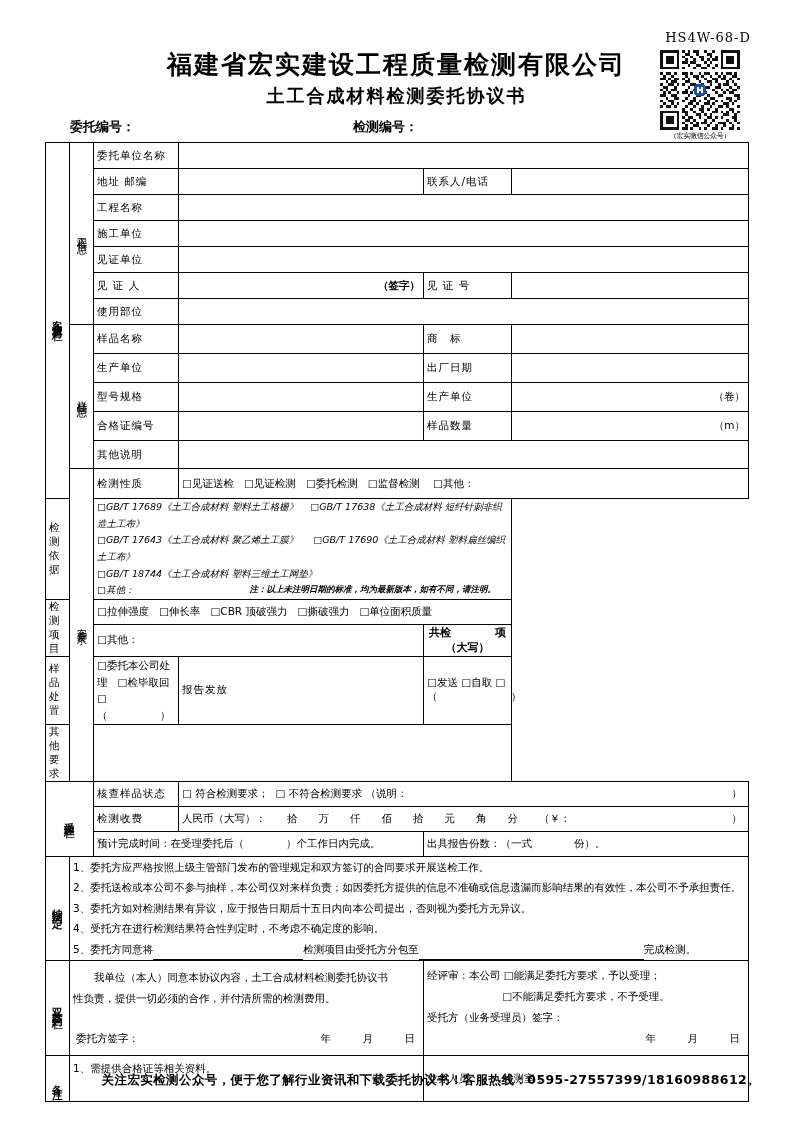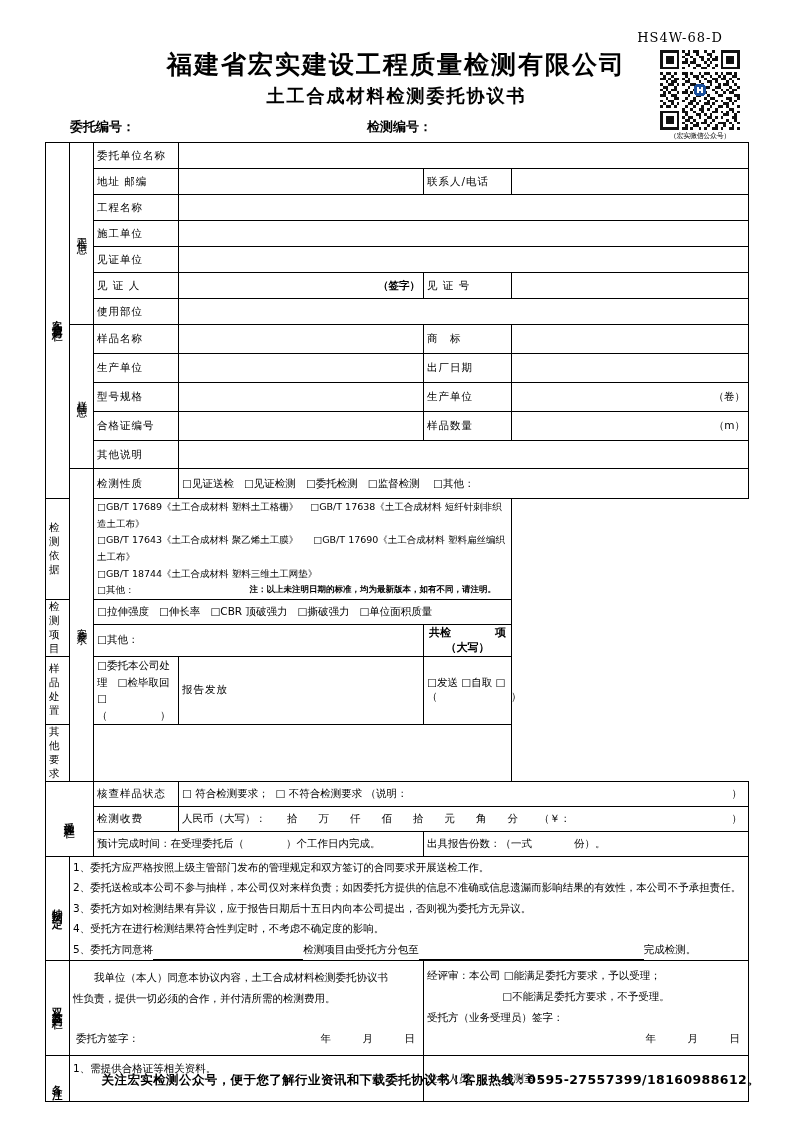--- a/index.html
+++ b/index.html
@@ -5,21 +5,21 @@
   html,body{margin:0;padding:0;}
   body{
     width:793px;height:1122px;background:#fff;
     font-family:"DejaVu Sans","Liberation Sans",sans-serif;
     color:#000;position:relative;overflow:hidden;
   }
   .page{position:relative;width:793px;height:1122px;}
 
   
   .doc-code{
-    position:absolute;left:620px;top:30px;width:120px;
+    position:absolute;left:648px;top:30px;width:120px;
     font-size:13px;font-family:"DejaVu Serif","Liberation Serif",serif;
     letter-spacing:1px;text-align:center;
   }
   .qr-wrap{position:absolute;left:657px;top:50px;width:86px;text-align:center;}
   .qr{width:80px;height:80px;display:block;margin:0 auto;}
   .qr-cap{font-size:7px;margin-top:1px;letter-spacing:-.3px;}
 
   .title1{
     position:absolute;left:0;top:48px;width:793px;text-align:center;
     font-size:25px;font-weight:bold;letter-spacing:2px;
@@ -28,21 +28,21 @@
   .title2{
     position:absolute;left:0;top:84px;width:793px;text-align:center;
     font-size:18px;font-weight:bold;letter-spacing:2px;
     font-family:"DejaVu Serif","Liberation Serif",serif;
   }
   .nums{
     position:absolute;left:45px;top:118px;width:700px;
     font-size:13px;font-weight:bold;
   }
   .nums .a{position:absolute;left:25px;top:0;}
-  .nums .b{position:absolute;left:322px;top:0;}
+  .nums .b{position:absolute;left:308px;top:0;}
 
   
   table.main{
     position:absolute;left:45px;top:142px;
     width:703px;border-collapse:collapse;table-layout:fixed;
   }
   table.main td{
     border:1px solid #000;font-size:10.5px;
     padding:0 3px;vertical-align:middle;
   }
@@ -53,21 +53,21 @@
     letter-spacing:3px;line-height:1.55;width:22px;padding:0;
   }
   .vert span{writing-mode:vertical-rl;text-orientation:upright;display:inline-block;}
   .vert2{
     text-align:center;font-size:10.5px;letter-spacing:2px;
     line-height:1.5;width:22px;padding:0;
   }
   .vert2 span{writing-mode:vertical-rl;text-orientation:upright;display:inline-block;}
   .pad{padding-left:6px;text-align:left;}
   .rt{text-align:right;padding-right:8px;}
-  .line-row{line-height:1.75;}
+  .line-row{line-height:1.75;font-style:italic;}
   .sig-txt{font-size:10.5px;line-height:2.0;}
   .ind{text-indent:2em;}
   .clause{font-size:8.5px;line-height:1.95;padding-left:4px;margin-top:28px;}
   .ul{display:inline-block;border-bottom:1px solid #000;}
 
   
   .footer{
     position:absolute;left:40px;top:1072px;width:720px;
     font-size:12.5px;font-weight:bold;letter-spacing:.4px;text-align:right;
   }

